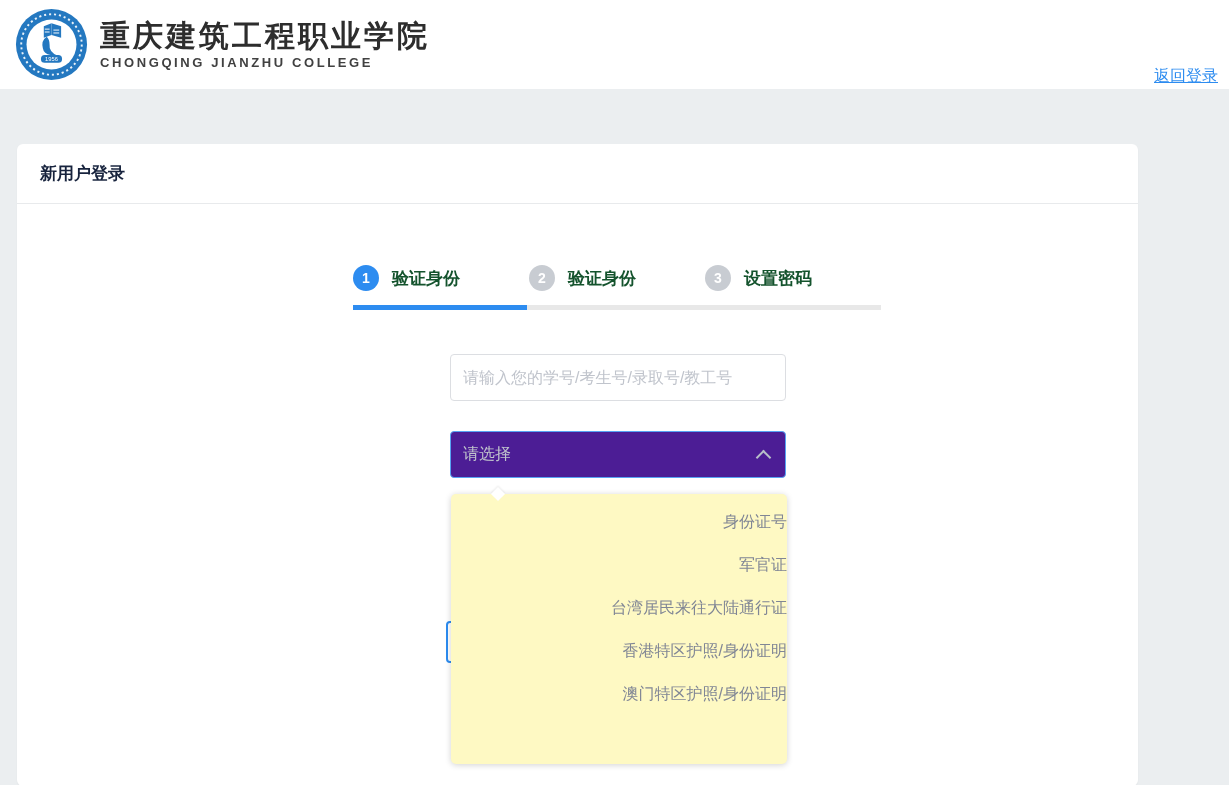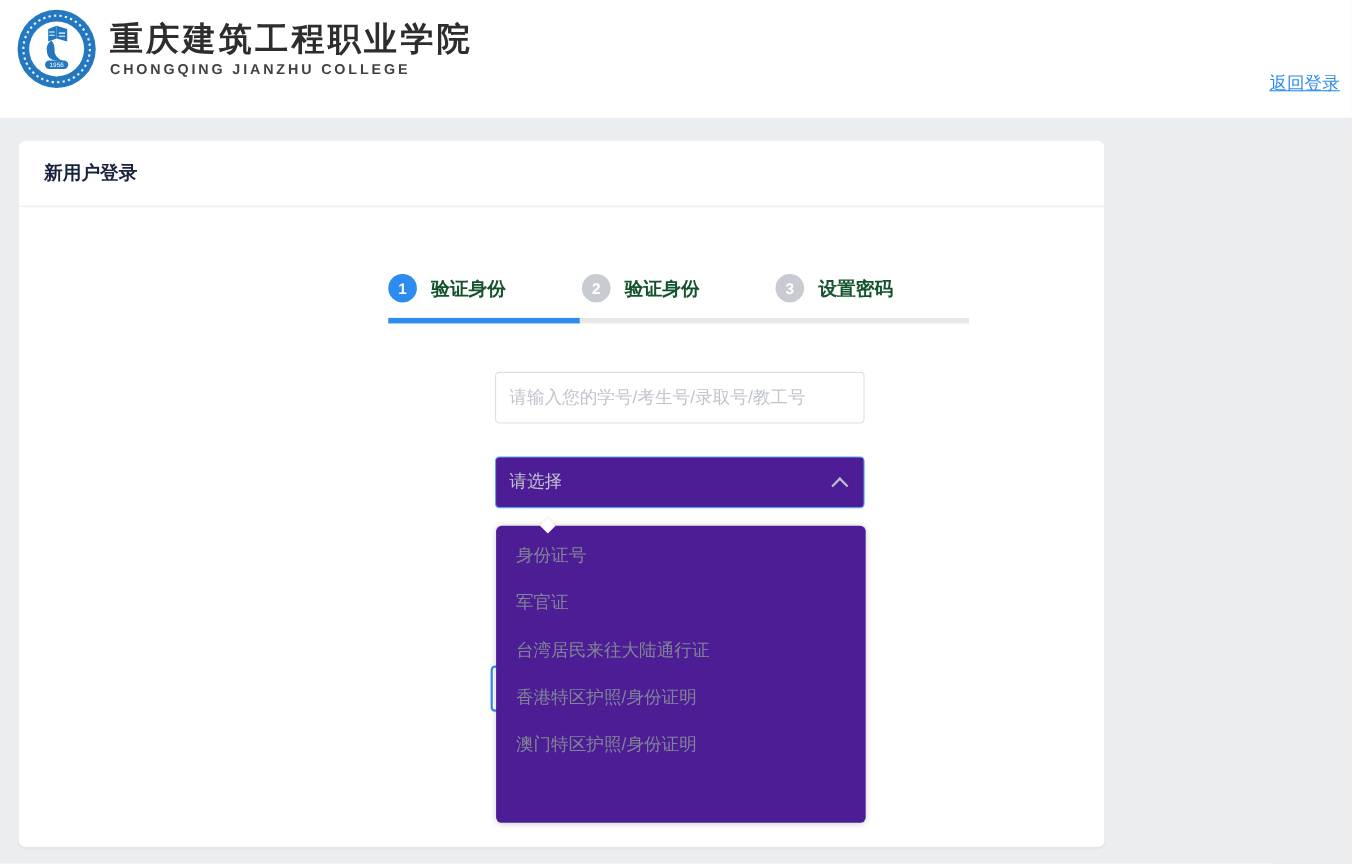--- a/index.html
+++ b/index.html
@@ -4,40 +4,40 @@
 <style>
   html,body{margin:0;padding:0;}
   body{
     width:1229px;height:785px;position:relative;
     background:#ebeef0;
     font-family:"Liberation Sans","DejaVu Sans",sans-serif;
     overflow:hidden;
   }
   
   .topbar{
-    position:absolute;left:0;top:0;width:1229px;height:107px;
+    position:absolute;left:0;top:0;width:1229px;height:89px;
     background:#ffffff;
   }
   .logo-wrap{position:absolute;left:15px;top:8px;display:flex;align-items:center;}
   .seal{width:73px;height:73px;display:block;}
   .name-block{margin-left:12px;}
   .name-zh{
     font-family:"DejaVu Serif","Liberation Serif",serif;
     font-weight:bold;font-size:30px;color:#2d2d2d;letter-spacing:3px;line-height:34px;
   }
   .name-en{
     font-size:13px;font-weight:bold;color:#414141;letter-spacing:2.6px;margin-top:2px;
   }
   .back-link{
     position:absolute;right:11px;top:34px;
     color:#2d8cf0;font-size:16px;text-decoration:underline;cursor:pointer;margin-top:32px;
   }
   
   .card{
-    position:absolute;left:17px;top:128px;width:987px;height:642px;
+    position:absolute;left:17px;top:144px;width:1121px;height:642px;
     background:#ffffff;border-radius:6px;box-shadow:0 1px 2px rgba(0,0,0,.04);
   }
   .card-header{
     height:60px;border-bottom:1px solid #e8eaec;
     display:flex;align-items:center;padding-left:23px;box-sizing:border-box;
   }
   .card-title{font-size:17px;font-weight:bold;color:#17233d;}
   
   .steps{position:absolute;left:336px;top:121px;display:flex;}
   .step{width:176px;display:flex;align-items:center;}
@@ -73,22 +73,22 @@
   }
   
   .next-button{
     position:absolute;left:429px;top:477px;width:340px;height:42px;
     background:#ffffff;border:2px solid #2d8cf0;border-radius:4px;
     box-sizing:border-box;z-index:1;cursor:pointer;
   }
   
   .dropdown{
     position:absolute;left:434px;top:350px;width:336px;height:270px;
-    box-sizing:border-box;background:#4c1d95;border-radius:5px;
-    box-shadow:0 1px 6px rgba(0,0,0,.18);z-index:5;padding:6px 0;
+    box-sizing:border-box;background:#fef9c3;border-radius:5px;
+    box-shadow:0 1px 6px rgba(0,0,0,.18);z-index:5;padding:6px 0;text-align:right;
   }
   .dropdown::before{
     content:"";position:absolute;top:-5px;left:42px;width:10px;height:10px;
     background:#ffffff;transform:rotate(45deg);
     box-shadow:-1px -1px 2px rgba(0,0,0,.07);
   }
   .dd-option{
     height:43px;line-height:43px;padding-left:18px;
     font-size:16px;color:#808695;cursor:pointer;white-space:nowrap;
   }

